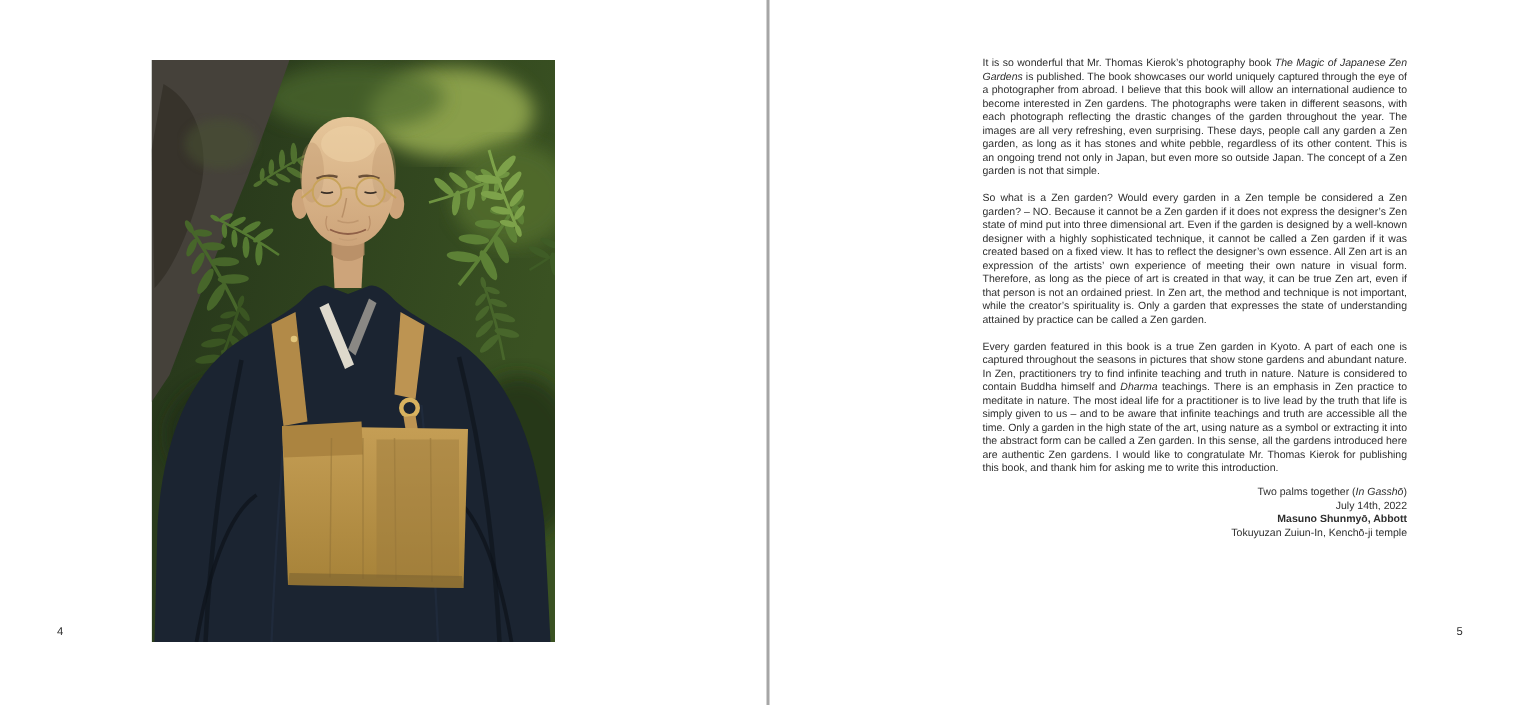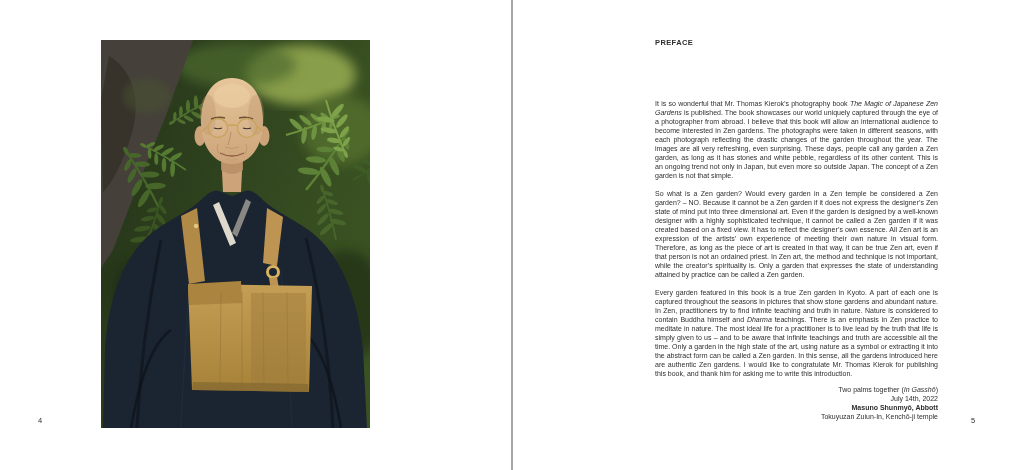--- a/index.html
+++ b/index.html
@@ -189,21 +189,20 @@
         </g>
       </svg>
     </div>
     <div class="pagenum pagenum-left">4</div>
   </div>
 
   <div class="gutter-line"></div>
 
   <div>
     <div class="text-col">
-      <h1 class="preface-heading">PREFACE</h1>
       <div class="bodytext">
         <p><span>It is so wonderful that Mr. Thomas Kierok’s photography book </span><span class="it">The Magic of Japanese Zen Gardens</span><span> is published. The book showcases our world uniquely captured through the eye of a photographer from abroad. I believe that this book will allow an international audience to become interested in Zen gardens. The photographs were taken in different seasons, with each photograph reflecting the drastic changes of the garden throughout the year. The images are all very refreshing, even surprising. These days, people call any garden a Zen garden, as long as it has stones and white pebble, regardless of its other content. This is an ongoing trend not only in Japan, but even more so outside Japan. The concept of a Zen garden is not that simple.</span></p>
         <p>So what is a Zen garden? Would every garden in a Zen temple be considered a Zen garden? – NO. Because it cannot be a Zen garden if it does not express the designer’s Zen state of mind put into three dimensional art. Even if the garden is designed by a well-known designer with a highly sophisticated technique, it cannot be called a Zen garden if it was created based on a fixed view. It has to reflect the designer’s own essence. All Zen art is an expression of the artists’ own experience of meeting their own nature in visual form. Therefore, as long as the piece of art is created in that way, it can be true Zen art, even if that person is not an ordained priest. In Zen art, the method and technique is not important, while the creator’s spirituality is. Only a garden that expresses the state of understanding attained by practice can be called a Zen garden.</p>
         <p><span>Every garden featured in this book is a true Zen garden in Kyoto. A part of each one is captured throughout the seasons in pictures that show stone gardens and abundant nature. In Zen, practitioners try to find infinite teaching and truth in nature. Nature is considered to contain Buddha himself and </span><span class="it">Dharma</span><span> teachings. There is an emphasis in Zen practice to meditate in nature. The most ideal life for a practitioner is to live lead by the truth that life is simply given to us – and to be aware that infinite teachings and truth are accessible all the time. Only a garden in the high state of the art, using nature as a symbol or extracting it into the abstract form can be called a Zen garden. In this sense, all the gardens introduced here are authentic Zen gardens. I would like to congratulate Mr. Thomas Kierok for publishing this book, and thank him for asking me to write this introduction.</span></p>
       </div>
       <div class="signature">
         <div><span>Two palms together (</span><span class="it">In Gasshō</span><span>)</span></div>
         <div>July 14th, 2022</div>
         <div class="sig-bold">Masuno Shunmyō, Abbott</div>
         <div>Tokuyuzan Zuiun-In, Kenchō-ji temple</div>

